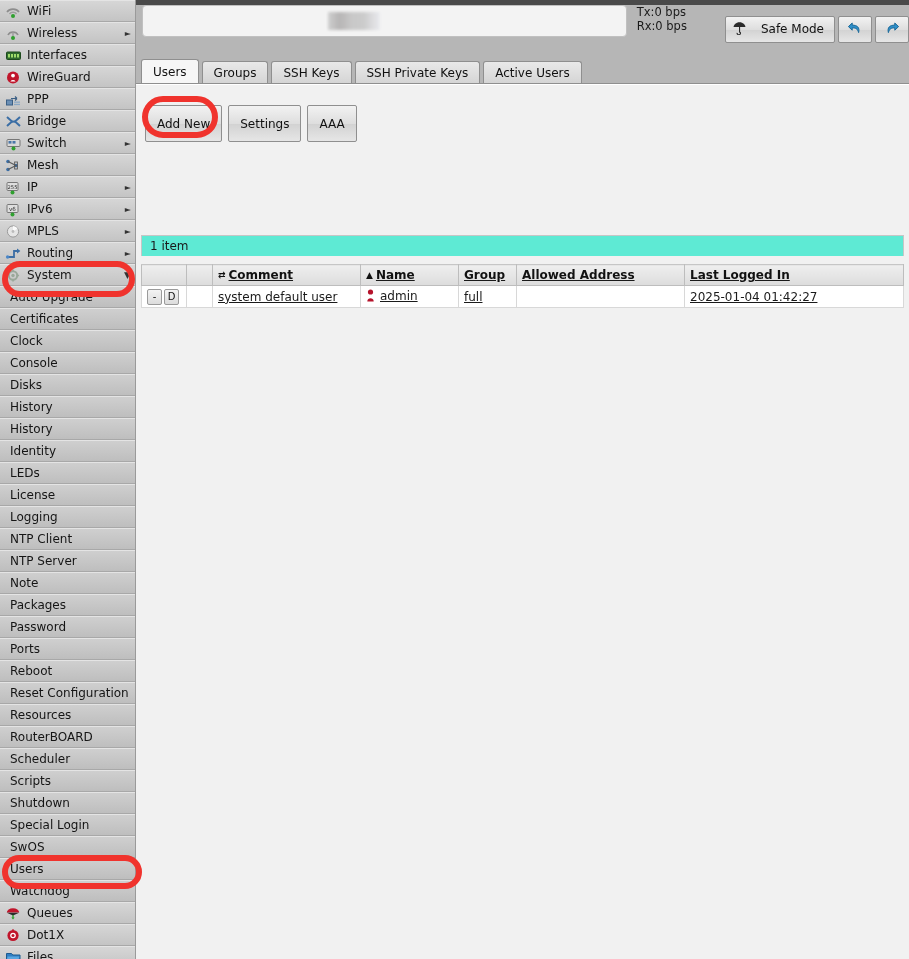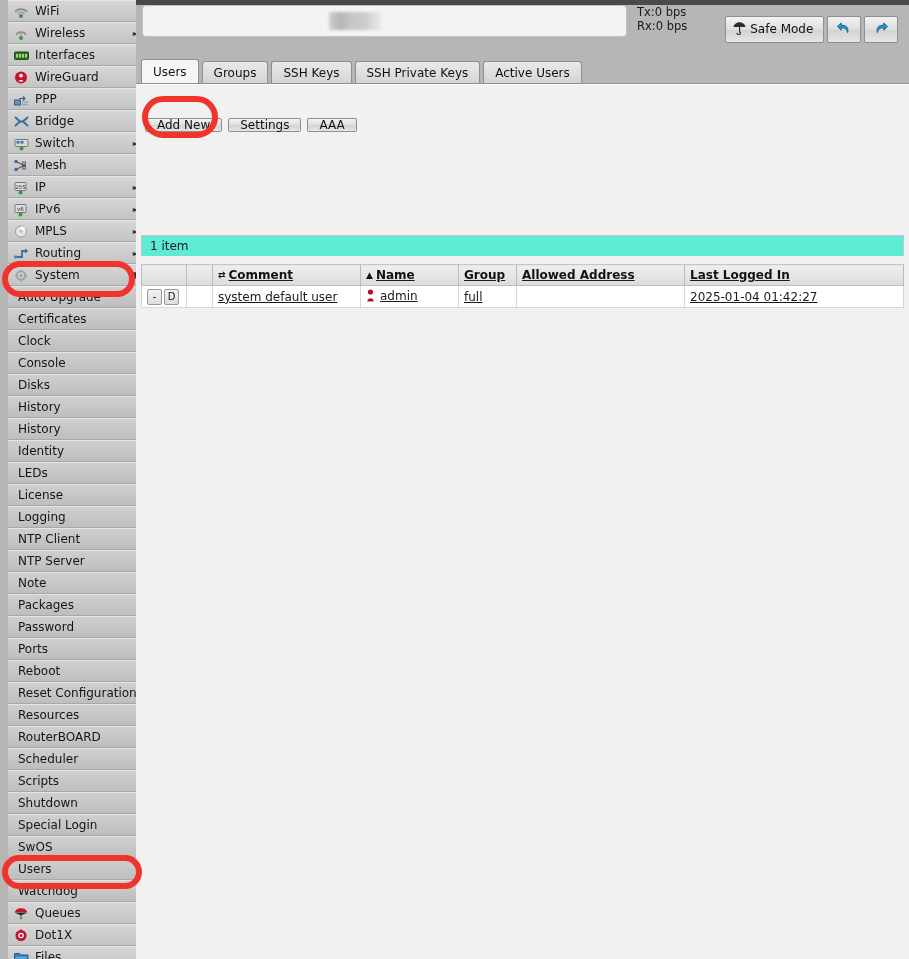--- a/index.html
+++ b/index.html
@@ -9,21 +9,21 @@
     overflow: hidden;
     background: #b6b6b6;
     font-family: "DejaVu Sans", "Liberation Sans", sans-serif;
     font-size: 12px;
     color: #1a1a1a;
   }
   #app { position: relative; width: 909px; height: 959px; }
 
   
   #sidebar {
-    position: absolute; left: 8px; top: 0;
+    position: absolute; left: 0; top: 0;
     width: 136px; height: 959px;
     background: #f97316;
     border-right: 1px solid #9a9a9a;
     overflow: hidden;
   }
   .menu-item {
     position: relative;
     height: 22px;
     display: flex;
     align-items: center;
@@ -113,21 +113,21 @@
     font-size: 12px;
     color: #111;
     padding: 0 9px;
     height: 26px;
     display: inline-flex;
     align-items: center;
     justify-content: center;
     cursor: pointer;
     white-space: nowrap;
   }
-  #safemode { height: 27px; padding: 0 10px 0 7px; gap: 4px; }
+  #safemode { height: 27px; padding: 0 10px 0 7px; gap: 15px; }
   .iconbtn { width: 34px; padding: 0; height: 27px; }
 
   
   #tabs {
     position: absolute; left: 5px; top: 59px;
     display: flex;
     align-items: flex-end;
     gap: 3px;
     height: 25px;
   }
@@ -158,21 +158,21 @@
   #panel {
     position: absolute; left: 0; top: 84px;
     width: 773px; height: 875px;
     background: #f1f1f1;
     border-top: 1px solid #fff;
   }
   #toolbar {
     position: absolute; left: 9px; top: 20px;
     display: flex; gap: 6px;
   }
-  #toolbar .btn { height: 14px; padding: 0 11px; margin-top: 13px; }
+  #toolbar .btn { height: 37px; padding: 0 11px; }
 
   #itemcount {
     position: absolute; left: 5px; top: 150px;
     width: 763px; height: 21px;
     background: #5eead4;
     border: 1px solid #c6c6c6;
     border-bottom: none;
     display: flex; align-items: center;
     padding-left: 8px;
     font-size: 12px;

